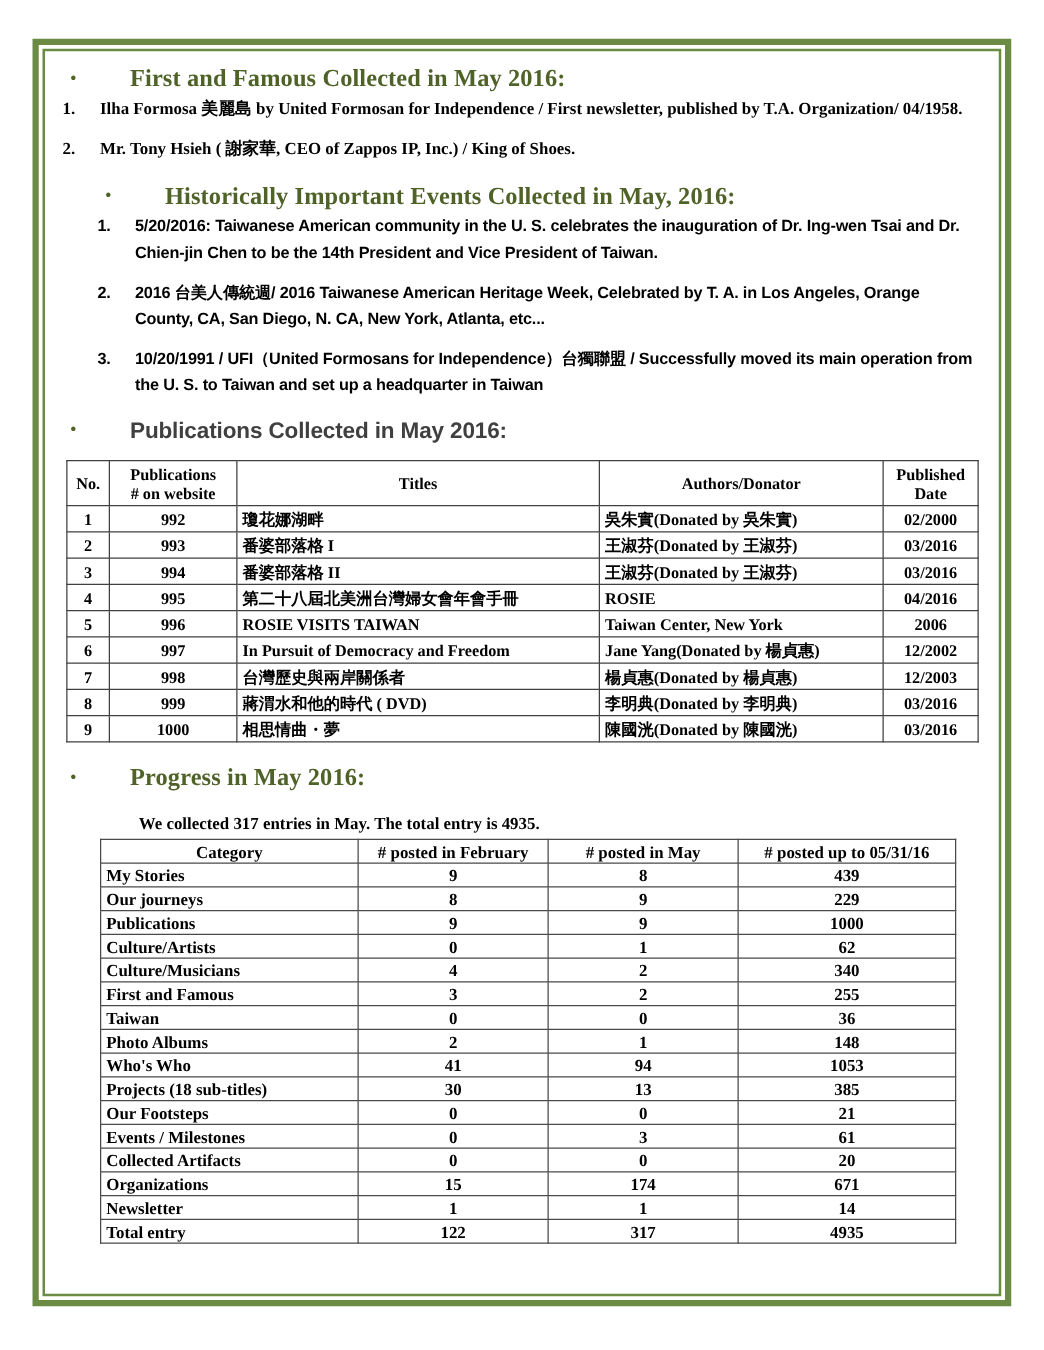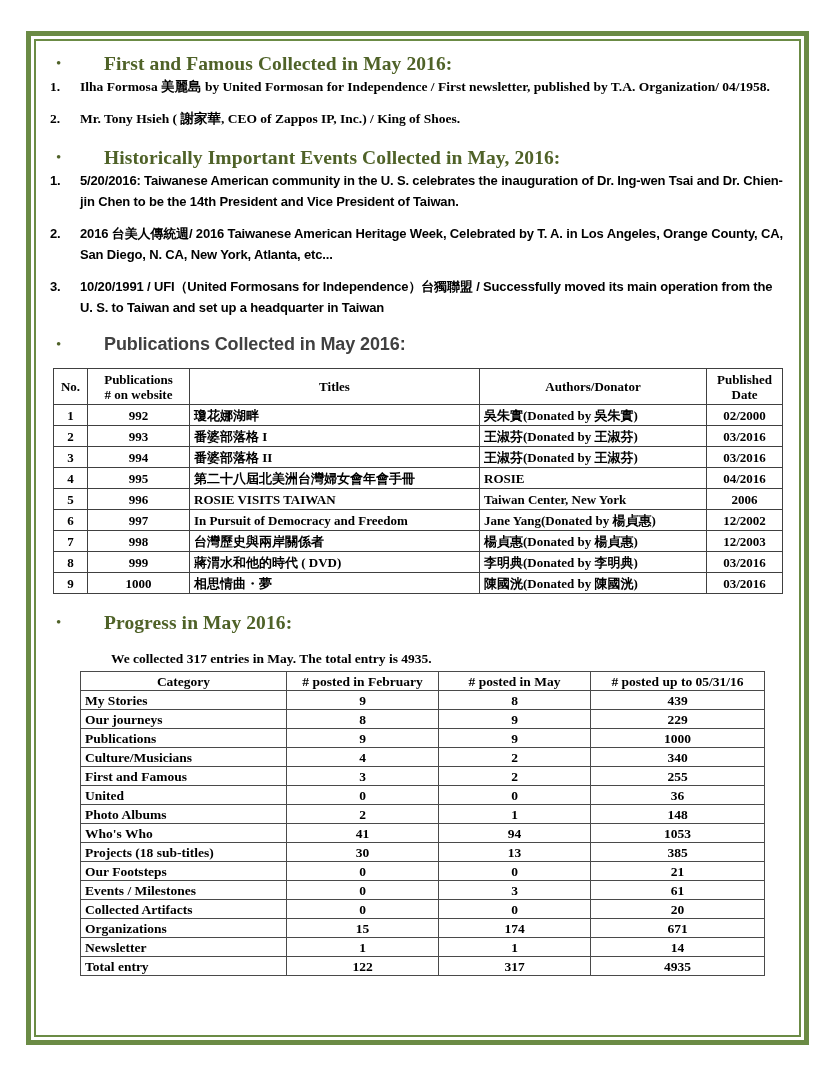--- a/index.html
+++ b/index.html
@@ -120,21 +120,21 @@
     font-size: 13px;
     line-height: 21px;
     letter-spacing: -0.15px;
   }
 
   .sec1-list { margin-top: 12px; padding-left: 40px; }
   .sec1-list li { margin-bottom: 11px; }
   .sec2-list { margin-top: 11px; padding-left: 40px; }
   .sec2-list li { margin-bottom: 11px; }
 
-  .sec2-wrap { margin-top: 16px; }
+  .sec2-wrap { margin-top: 16px; margin-left: 28px; }
   .sec3-wrap { margin-top: 14px; }
   .sec4-wrap { margin-top: 16px; }
 
   
   .pub-table-wrap {
     margin-top: 11px;
     padding-left: 3px;
   }
   table.pub {
     border-collapse: collapse;
@@ -375,33 +375,39 @@
                 <td class="p-may">9</td>
                 <td class="p-tot">229</td>
               </tr>
               <tr>
                 <td class="p-cat">Publications</td>
                 <td class="p-apr">9</td>
                 <td class="p-may">9</td>
                 <td class="p-tot">1000</td>
               </tr>
               <tr>
+                <td class="p-cat">Culture/Artists</td>
+                <td class="p-apr">0</td>
+                <td class="p-may">1</td>
+                <td class="p-tot">62</td>
+              </tr>
+              <tr>
                 <td class="p-cat">Culture/Musicians</td>
                 <td class="p-apr">4</td>
                 <td class="p-may">2</td>
                 <td class="p-tot">340</td>
               </tr>
               <tr>
                 <td class="p-cat">First and Famous</td>
                 <td class="p-apr">3</td>
                 <td class="p-may">2</td>
                 <td class="p-tot">255</td>
               </tr>
               <tr>
-                <td class="p-cat">United</td>
+                <td class="p-cat">Taiwan</td>
                 <td class="p-apr">0</td>
                 <td class="p-may">0</td>
                 <td class="p-tot">36</td>
               </tr>
               <tr>
                 <td class="p-cat">Photo Albums</td>
                 <td class="p-apr">2</td>
                 <td class="p-may">1</td>
                 <td class="p-tot">148</td>
               </tr>

